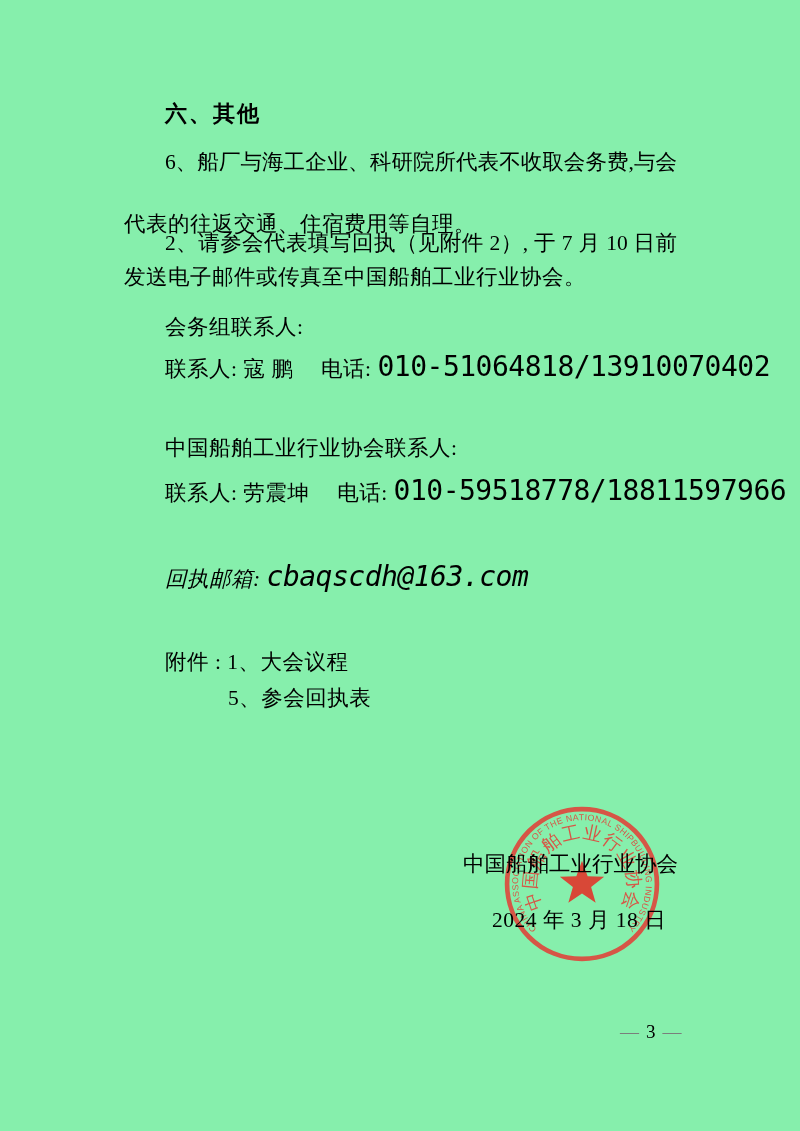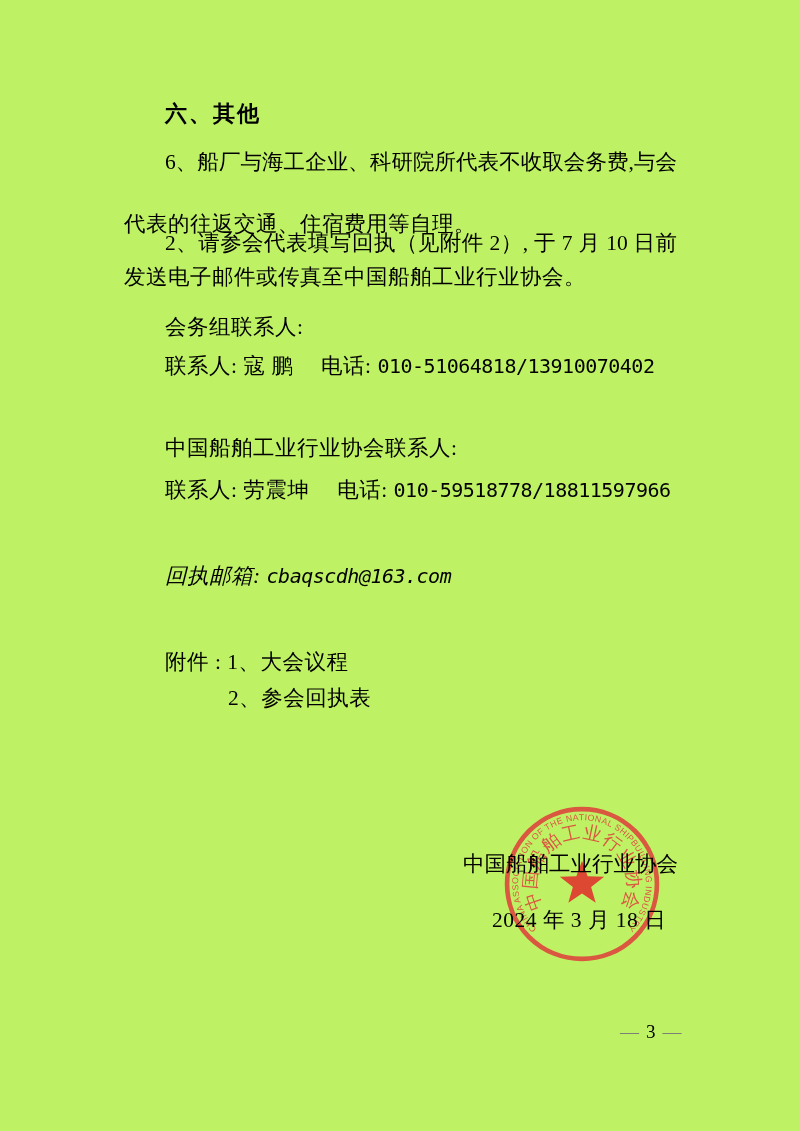--- a/index.html
+++ b/index.html
@@ -1,34 +1,34 @@
 <!DOCTYPE html>
 <html><head>
 <meta charset="utf-8">
 <style>
   html,body { margin:0; padding:0; background:#fff; }
   .page {
-    position:relative; width:800px; height:1131px; background:#bef264;
+    position:relative; width:800px; height:1131px; background:#86efac;
     font-family:"Liberation Serif", serif; color:#000; overflow:hidden;
   }
   .line {
     position:absolute; font-size:21.5px; line-height:25px;
     white-space:pre; letter-spacing:0.5px;
   }
   .just {
     white-space:normal; text-align:justify; text-align-last:justify;
     letter-spacing:0;
   }
   .heading {
     font-weight:bold; font-family:"Liberation Sans", sans-serif;
     font-size:22px; letter-spacing:2px;
   }
   .mono {
     font-family:"DejaVu Sans Mono","Liberation Mono", monospace;
-    font-size:20px; letter-spacing:-0.5px;
+    font-size:28px; letter-spacing:-0.5px;
   }
   .sig { z-index:3; }
   .stamp {
     position:absolute; left:501px; top:803px; width:162px; height:162px;
     z-index:1; opacity:0.92;
   }
   .stamp text { font-family:"Liberation Sans", sans-serif; }
   .pagenum {
     position:absolute; left:620px; top:1021px; font-size:19px;
     white-space:pre; z-index:2;
@@ -53,21 +53,21 @@
 
   <div class="line" style="left:165px; top:354px;"><span>联系人: 寇 鹏　 电话: </span><span class="mono">010-51064818/13910070402</span></div>
 
   <div class="line" style="left:165px; top:436px;">中国船舶工业行业协会联系人:</div>
 
   <div class="line" style="left:165px; top:478px;"><span>联系人: 劳震坤　 电话: </span><span class="mono">010-59518778/18811597966</span></div>
 
   <div class="line" style="left:165px; top:564px;font-style:italic;"><span>回执邮箱: </span><span class="mono">cbaqscdh@163.com</span></div>
 
   <div class="line" style="left:165px; top:650px;">附件 : 1、大会议程</div>
-  <div class="line" style="left:228px; top:686px;">2、参会回执表</div>
+  <div class="line" style="left:228px; top:686px;">5、参会回执表</div>
 
   <svg class="stamp" viewBox="0 0 160 160" aria-hidden="true">
     <defs>
       <path id="engArc" d="M 53.4 137.1 A 63 63 0 1 1 106.6 137.1" fill="none"></path>
       <path id="cnArc" d="M 41.4 103.2 A 45 45 0 1 1 118.6 103.2" fill="none"></path>
     </defs>
     <circle cx="80" cy="80" r="74" fill="none" stroke-width="4.6" stroke="#dd4a3e"></circle>
     <text font-size="8.6" letter-spacing="0.4">
       <textPath href="#engArc" startOffset="50%" text-anchor="middle" fill="#dd4a3e">CHINA ASSOCIATION OF THE NATIONAL SHIPBUILDING INDUSTRY</textPath>
     </text>

